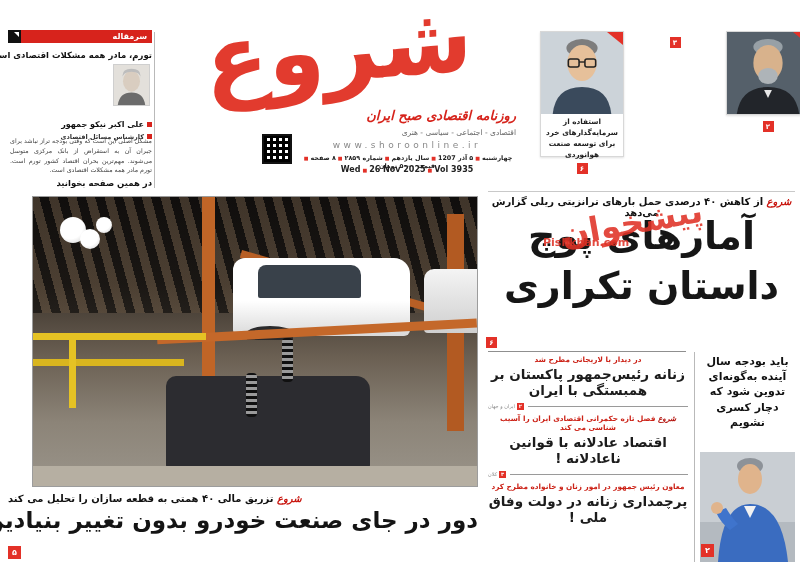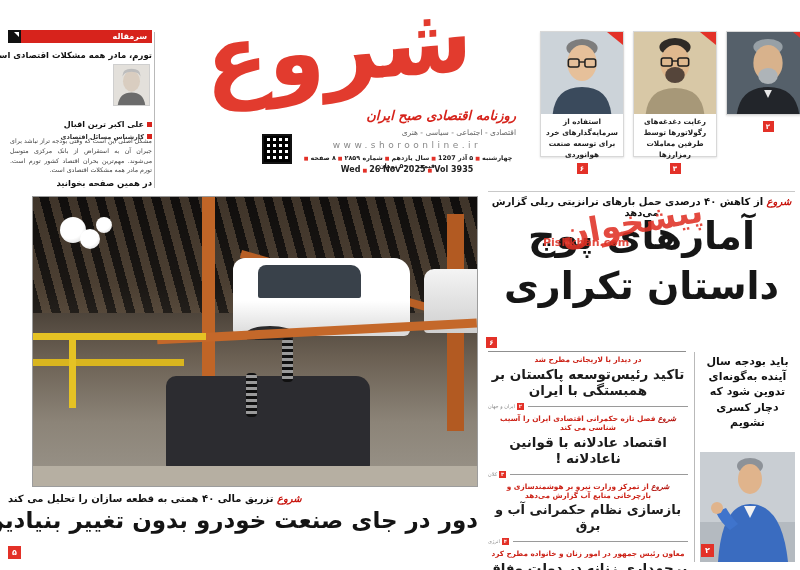--- a/index.html
+++ b/index.html
@@ -117,21 +117,21 @@
       <span class="ed-bar">سرمقاله</span>
     </div>
     <div class="ed-title">تورم، مادر همه مشکلات اقتصادی است</div>
     <svg class="ed-photo" viewBox="0 0 37 42" preserveAspectRatio="none">
       <rect width="37" height="42" fill="#e3e0db"></rect>
       <ellipse cx="18.5" cy="17" rx="9" ry="11" fill="#d9cdc0"></ellipse>
       <path d="M9 14 Q9 7 18.5 7 Q28 7 28 14 L28 11 Q28 4 18.5 4 Q9 4 9 11 Z" fill="#bdbdbd"></path>
       <path d="M4 42 Q6 29 18.5 29 Q31 29 33 42 Z" fill="#6b6b6b"></path>
     </svg>
     <div class="ed-author-wrap">
-      <div><span class="ed-bullet"></span><span class="ed-author">علی اکبر ترین اقبال</span></div>
+      <div><span class="ed-bullet"></span><span class="ed-author">علی اکبر نیکو جمهور</span></div>
       <div class="ed-role"><span class="ed-bullet"></span><span>کارشناس مسائل اقتصادی</span></div>
     </div>
     <p class="ed-excerpt">مشکل اصلی این است که وقتی بودجه تراز نباشد برای جبران آن به استقراض از بانک مرکزی متوسل می‌شوند. مهم‌ترین بحران اقتصاد کشور تورم است. تورم مادر همه مشکلات اقتصادی است.</p>
     <div class="ed-footer">در همین صفحه بخوانید</div>
   </aside>
   <div class="hairline-v" style="left:154px; top:32px; height:156px;"></div>
 
   <header class="masthead">
     <div class="logo">شروع</div>
     <div class="tagline">روزنامه اقتصادی صبح ایران</div>
@@ -159,34 +159,20 @@
           <rect x="45" y="27" width="11" height="8" rx="2" fill="none" stroke="#222" stroke-width="1.6"></rect>
           <line x1="39" y1="30" x2="45" y2="30" stroke="#222" stroke-width="1.4"></line>
           <path d="M12 82 Q15 55 42 55 Q69 55 72 82 Z" fill="#3a4a5c"></path>
         </svg>
         <div class="card-caption">استفاده از سرمایه‌گذارهای خرد برای توسعه صنعت هوانوردی</div>
       </div>
       <span class="pg card-page">۶</span>
     </div>
 
     <div class="card-wrap">
-      <div class="card">
-        <span class="card-tri"></span>
-        <svg class="card-photo" viewBox="0 0 84 82" preserveAspectRatio="none">
-          <rect width="84" height="82" fill="#d8c8a6"></rect>
-          <ellipse cx="42" cy="15" rx="16" ry="9" fill="#2e2a26"></ellipse>
-          <ellipse cx="42" cy="31" rx="15" ry="18" fill="#dfb88e"></ellipse>
-          <ellipse cx="42" cy="43" rx="10" ry="8" fill="#55453a"></ellipse>
-          <rect x="28" y="26" width="11" height="8" rx="2" fill="none" stroke="#1c1c1c" stroke-width="1.6"></rect>
-          <rect x="45" y="26" width="11" height="8" rx="2" fill="none" stroke="#1c1c1c" stroke-width="1.6"></rect>
-          <line x1="39" y1="29" x2="45" y2="29" stroke="#1c1c1c" stroke-width="1.4"></line>
-          <path d="M12 82 Q15 56 42 56 Q69 56 72 82 Z" fill="#a79878"></path>
-        </svg>
-        <div class="card-caption">رعایت دغدغه‌های رگولاتورها توسط طرفین معاملات رمزارزها</div>
-      </div>
       <span class="pg card-page">۳</span>
     </div>
 
     <div class="card-wrap">
       <div class="card">
         <span class="card-tri"></span>
         <svg class="card-photo" viewBox="0 0 84 82" preserveAspectRatio="none">
           <rect width="84" height="82" fill="#55606a"></rect>
           <ellipse cx="42" cy="15" rx="15" ry="8" fill="#97a0a6"></ellipse>
           <ellipse cx="42" cy="31" rx="15" ry="18" fill="#d8b28c"></ellipse>
@@ -246,53 +232,41 @@
     <div class="wm-fa">پیشخوان</div>
     <div class="wm-en">Pishkhan.com</div>
   </div>
   <span class="pg pg-lead">۶</span>
   <div class="hairline-h" style="left:488px; top:351px; width:198px; background:#8f8f8f;"></div>
 
   <section class="news-col">
 
     <article class="news-item">
       <div class="nk">در دیدار با لاریجانی مطرح شد</div>
-      <h3 class="news-title">تاکید رئیس‌توسعه پاکستان بر همبستگی با ایران</h3>
+      <h3 class="news-title">زنانه رئیس‌جمهور پاکستان بر همبستگی با ایران</h3>
       <div class="sec-rule">
         <span class="sec-label">ایران و جهان</span>
         <span class="pg sec-pg">۲</span>
         <span class="sec-line"></span>
       </div>
     </article>
 
     <article class="news-item">
       <div class="nk">
         <span class="logo-inline">شروع</span>
         <span>فصل تازه حکمرانی اقتصادی ایران را آسیب شناسی می کند</span>
       </div>
       <h3 class="news-title">اقتصاد عادلانه با قوانین ناعادلانه !</h3>
       <div class="sec-rule">
         <span class="sec-label">کلان</span>
         <span class="pg sec-pg">۳</span>
         <span class="sec-line"></span>
       </div>
     </article>
 
-    <article class="news-item">
-      <div class="nk">
-        <span class="logo-inline">شروع</span>
-        <span>از تمرکز وزارت نیرو بر هوشمندسازی و بازچرخانی منابع آب گزارش می‌دهد</span>
-      </div>
-      <h3 class="news-title" style="font-size:13px;">بازسازی نظام حکمرانی آب و برق</h3>
-      <div class="sec-rule">
-        <span class="sec-label">انرژی</span>
-        <span class="pg sec-pg">۴</span>
-        <span class="sec-line"></span>
-      </div>
-    </article>
 
     <article class="news-item">
       <div class="nk">معاون رئیس جمهور در امور زنان و خانواده مطرح کرد</div>
       <h3 class="news-title">پرچمداری زنانه در دولت وفاق ملی !</h3>
 
     </article>
 
   </section>
 
   <div class="hairline-v" style="left:694px; top:352px; height:210px;"></div>

